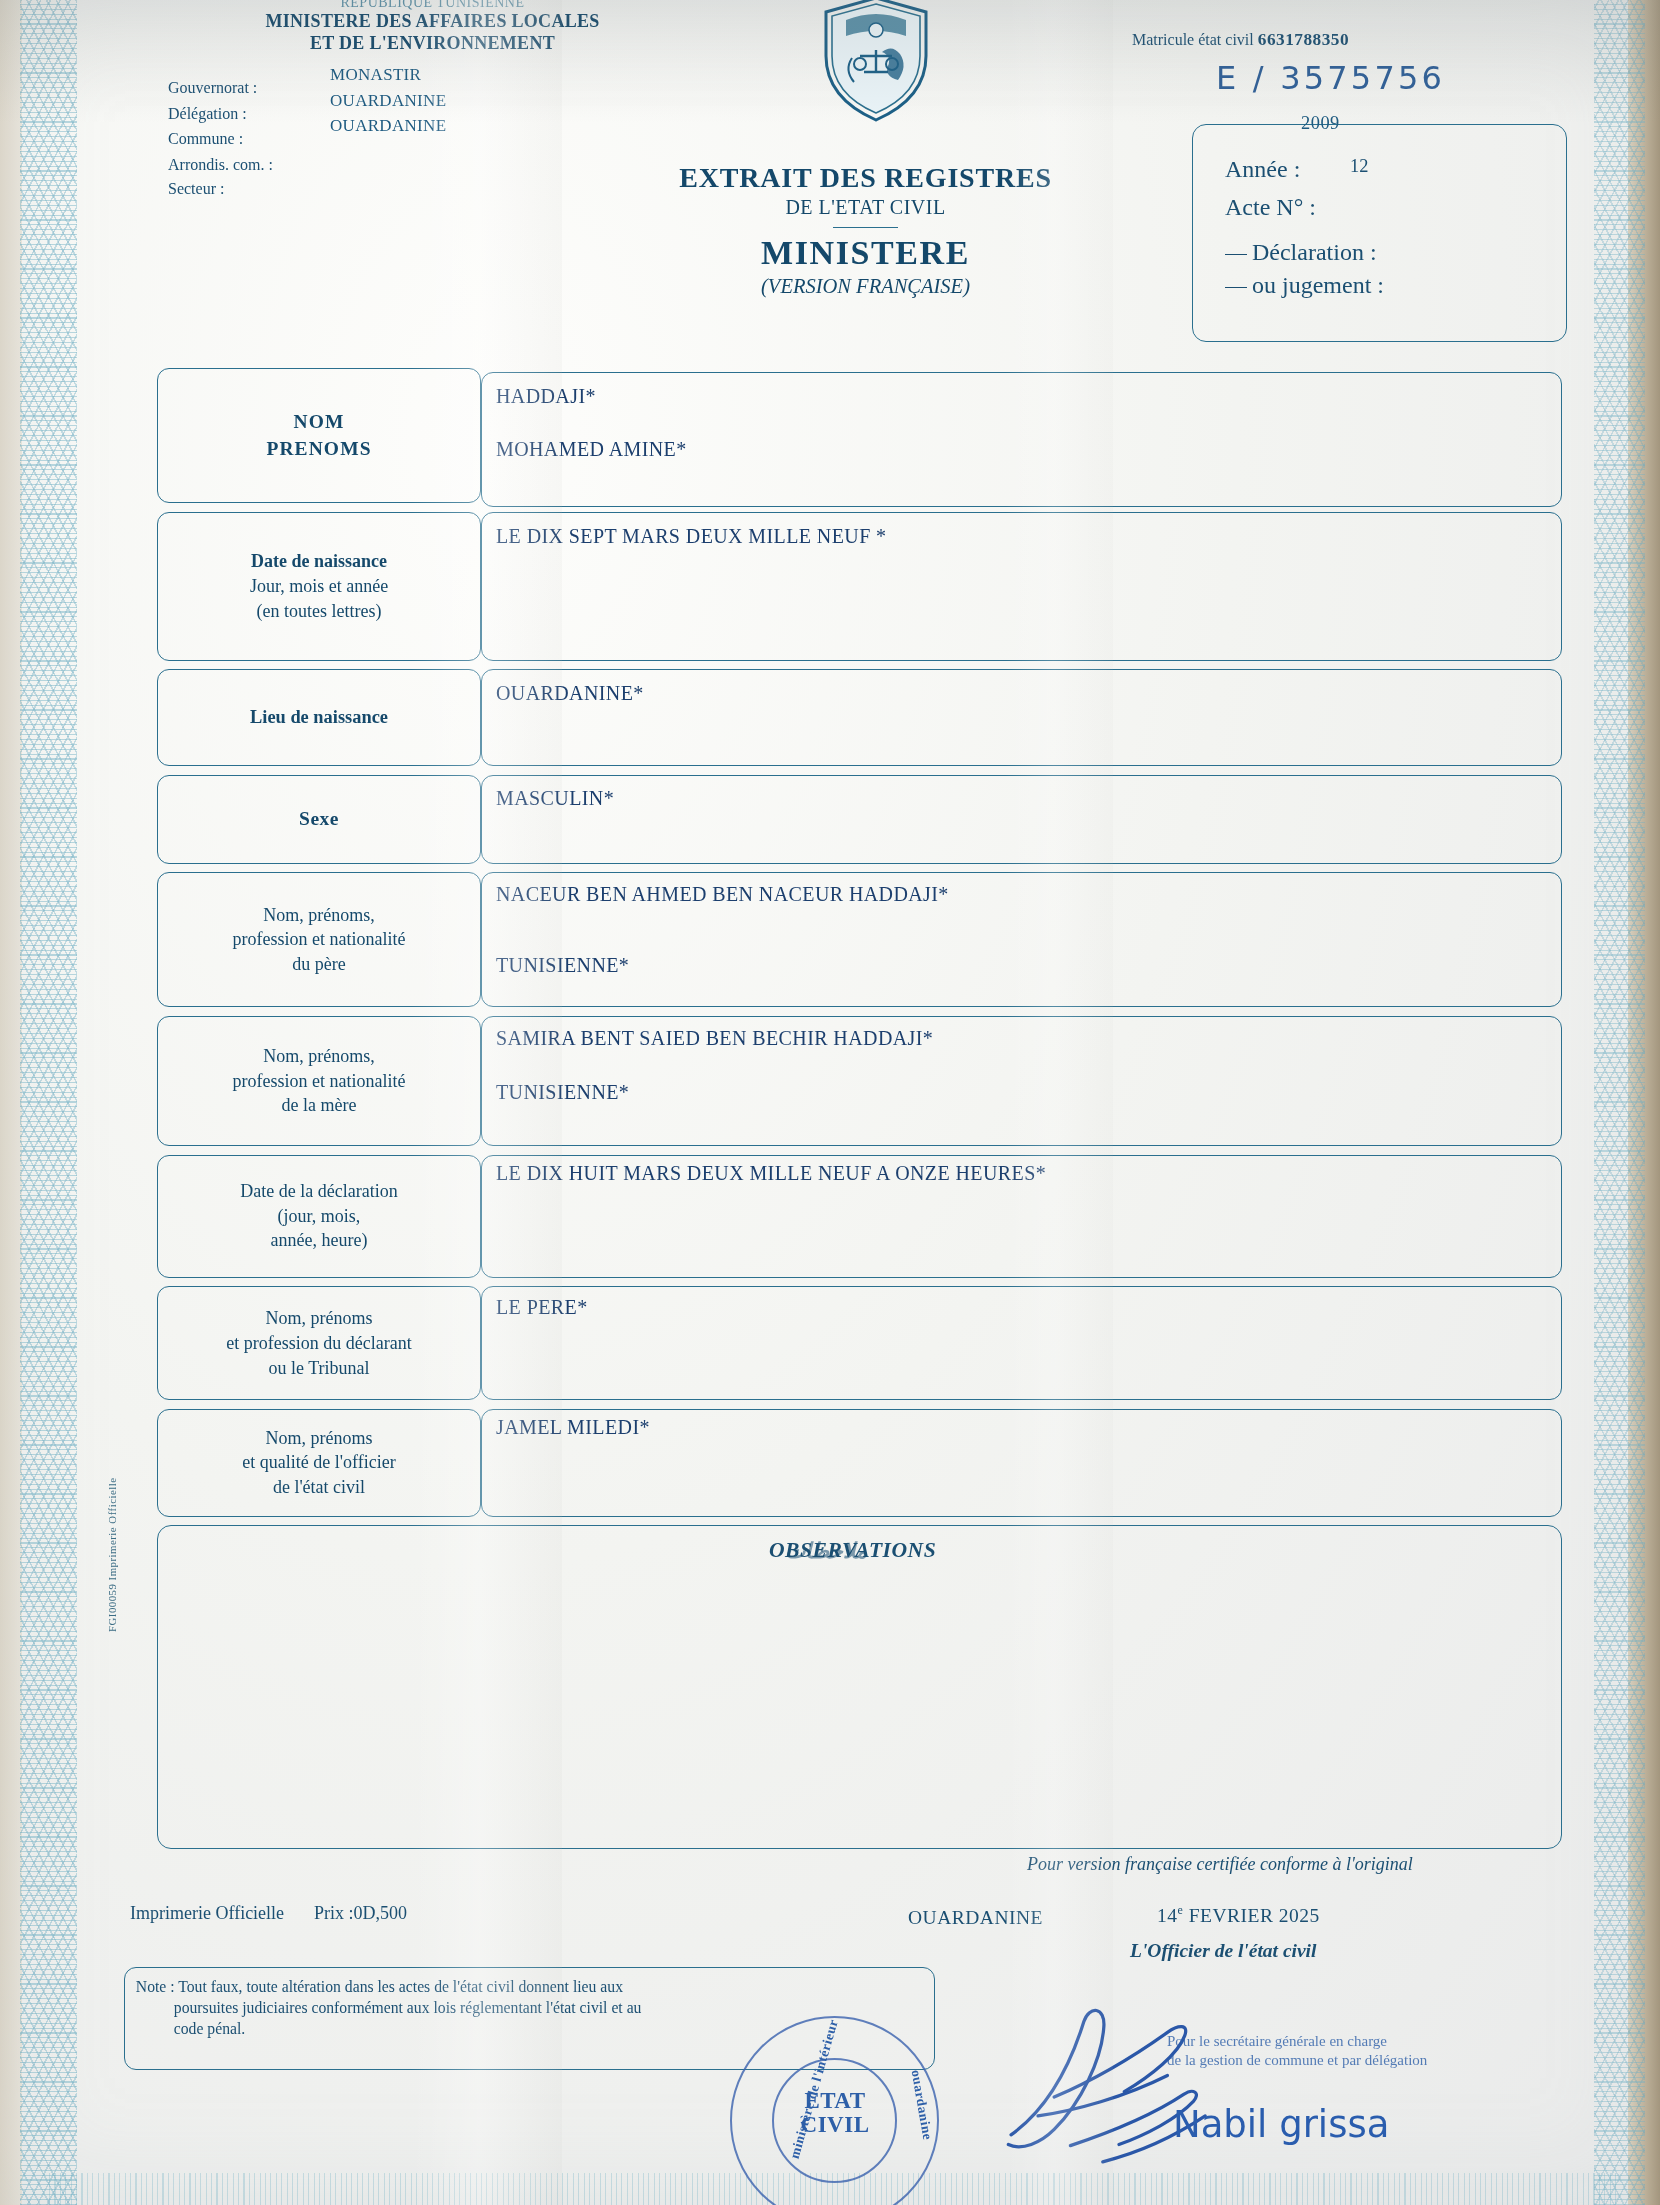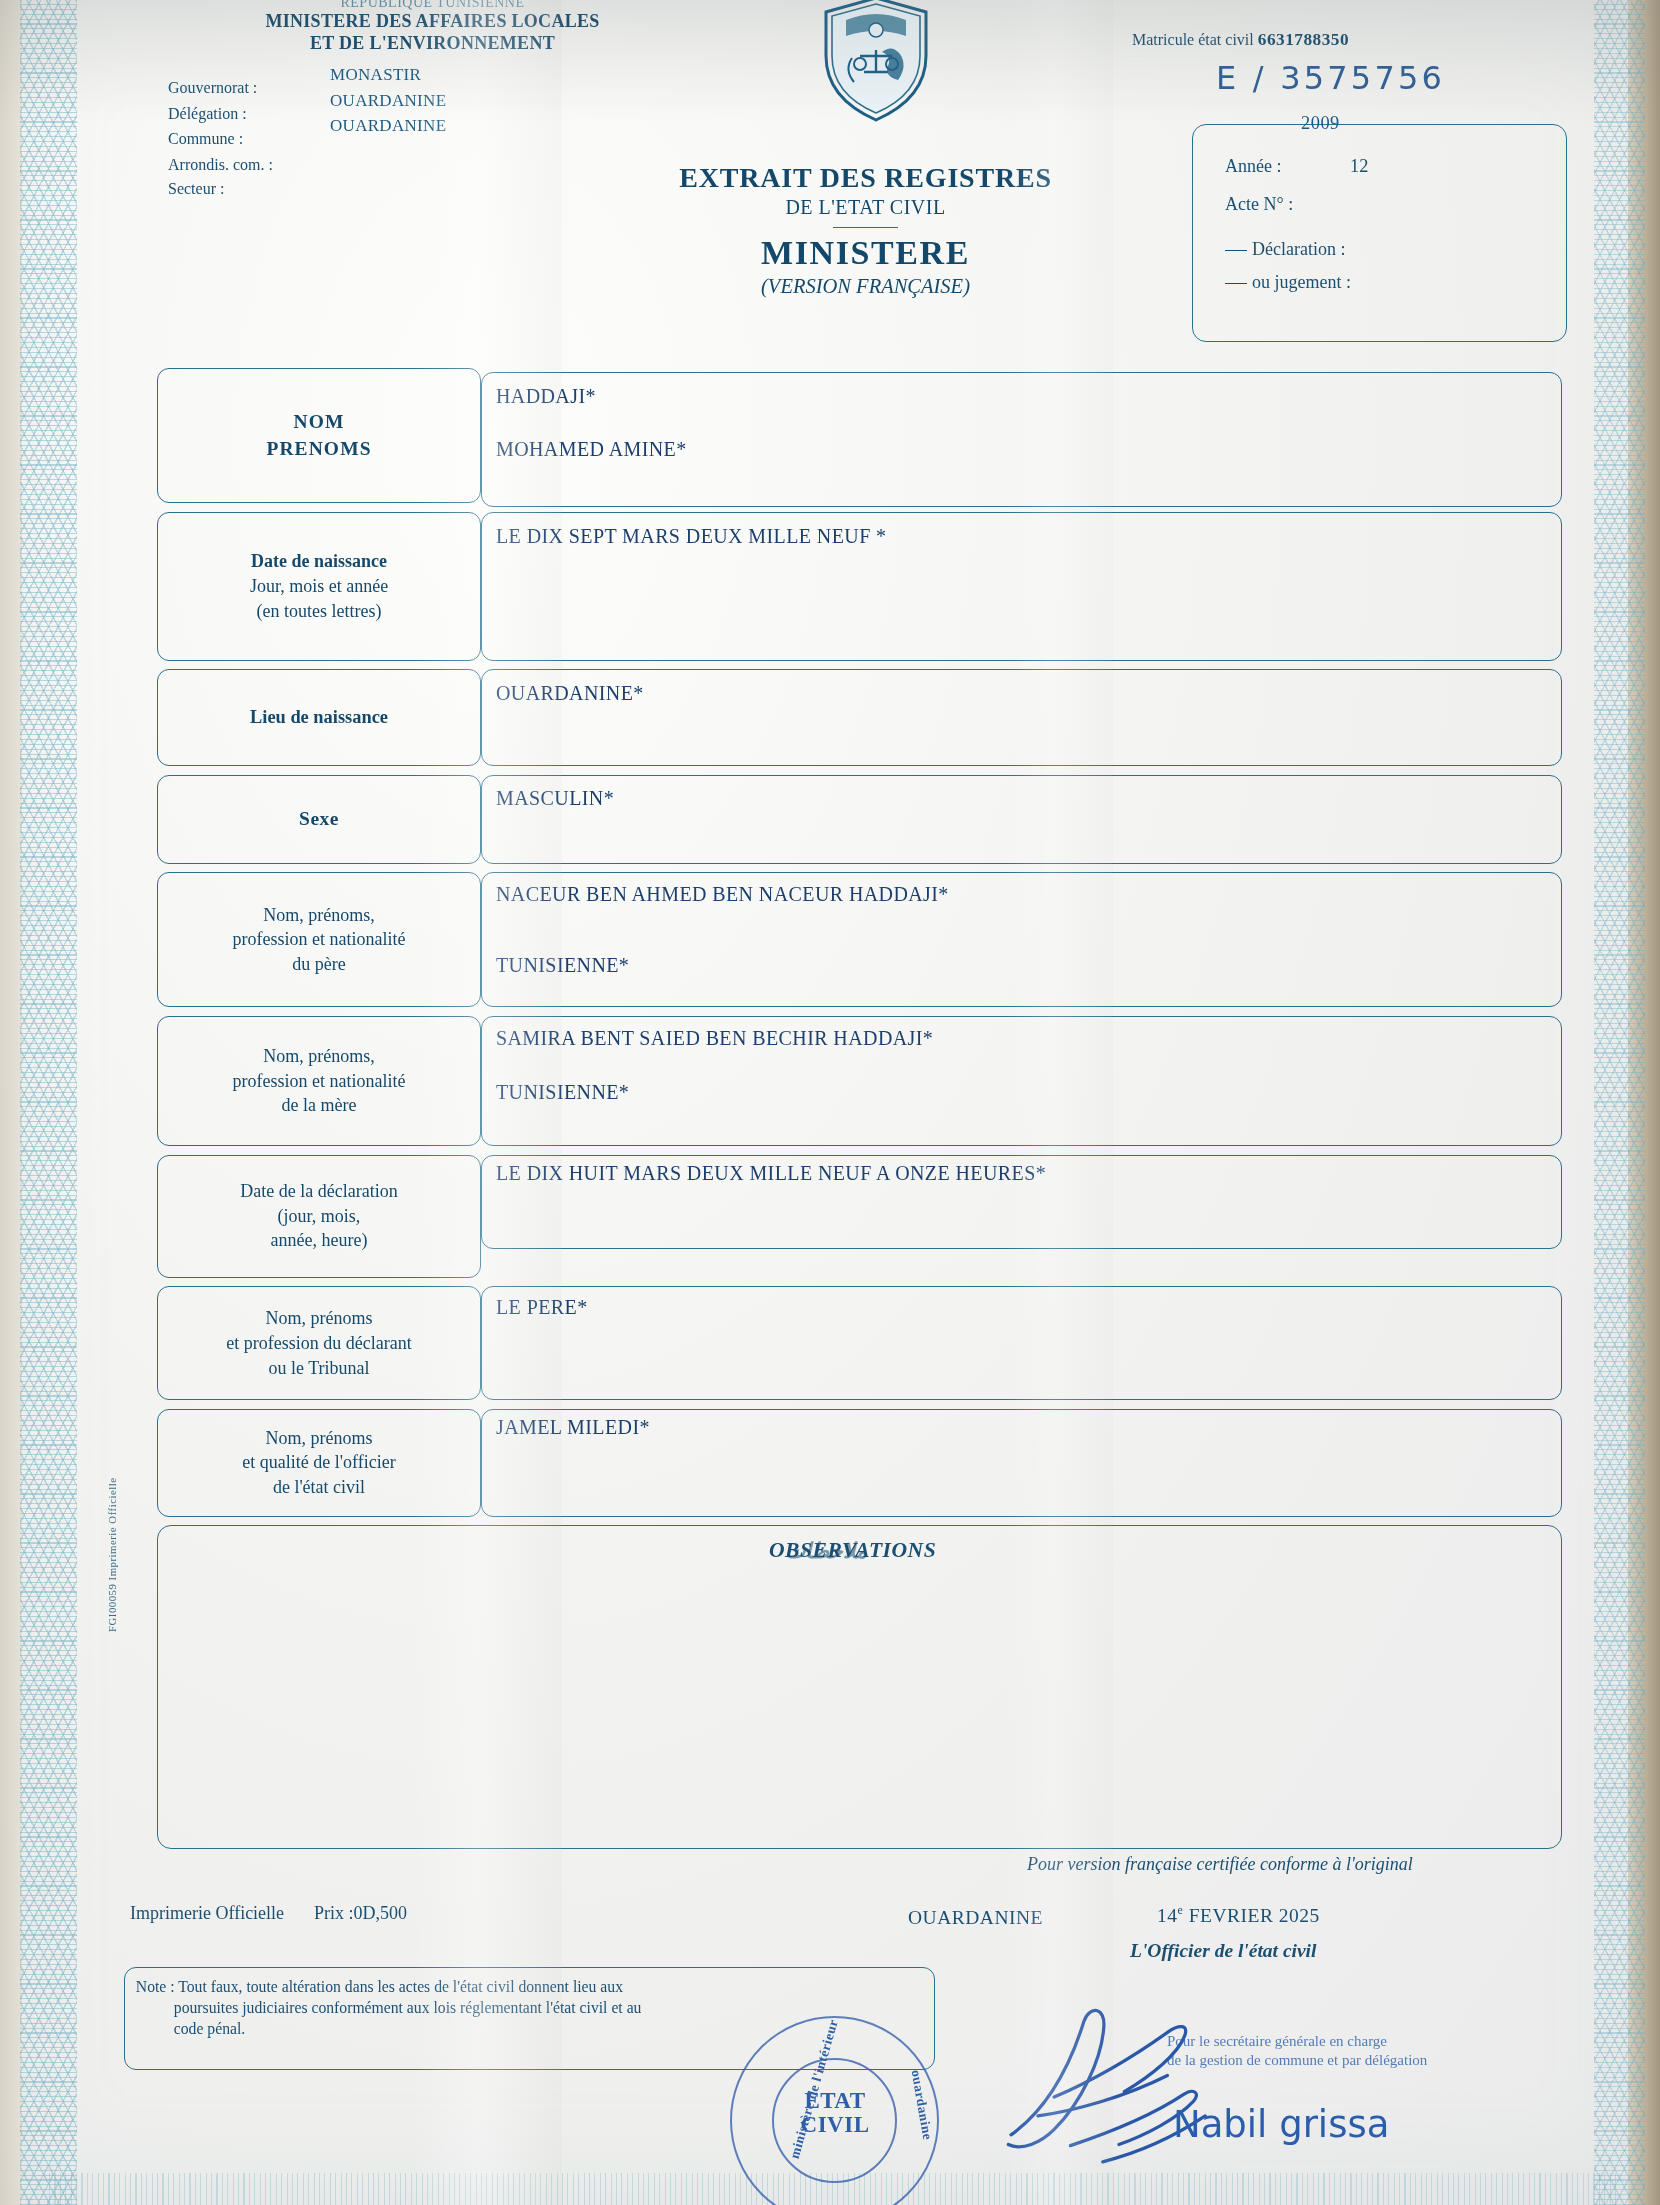--- a/index.html
+++ b/index.html
@@ -192,21 +192,21 @@
     position: absolute;
     left: 108px;
     top: -12px;
     font-size: 18.4px;
     letter-spacing: 0.5px;
     color: #1d5a80;
   }
   .numbox .line {
     position: absolute;
     left: 32px;
-    font-size: 18px;
+    font-size: 24px;
     white-space: nowrap;
   }
   .numbox .l1 { top: 31px; }
   .numbox .l2 { top: 69px; }
   .numbox .l3 { top: 114px; }
   .numbox .l4 { top: 147px; }
   .numbox .dash { display: inline-block; width: 21.6px; border-top: 1.1px solid #1b4f72; vertical-align: middle; margin-right: 5.4px; }
   .numbox .acteval {
     position: absolute;
     left: 157px;
@@ -607,21 +607,21 @@
     </div>
 
     <div class="row" style="height:123px;">
       <div class="lbl-box" style="top:0;height:123px;">
         <div class="lbl-inner">
           <div>Date de la déclaration</div>
           <div>(jour, mois,</div>
           <div>année, heure)</div>
         </div>
       </div>
-      <div class="val-box" style="top:0;height:94px;">
+      <div class="val-box" style="top:0;height:123px;">
         <div class="val" style="top:6.5px;">LE DIX HUIT MARS  DEUX MILLE NEUF  A ONZE HEURES*</div>
       </div>
     </div>
 
     <div class="row" style="height:114px;">
       <div class="lbl-box" style="top:0;height:114px;">
         <div class="lbl-inner">
           <div>Nom, prénoms</div>
           <div>et profession du déclarant</div>
           <div>ou le Tribunal</div>

